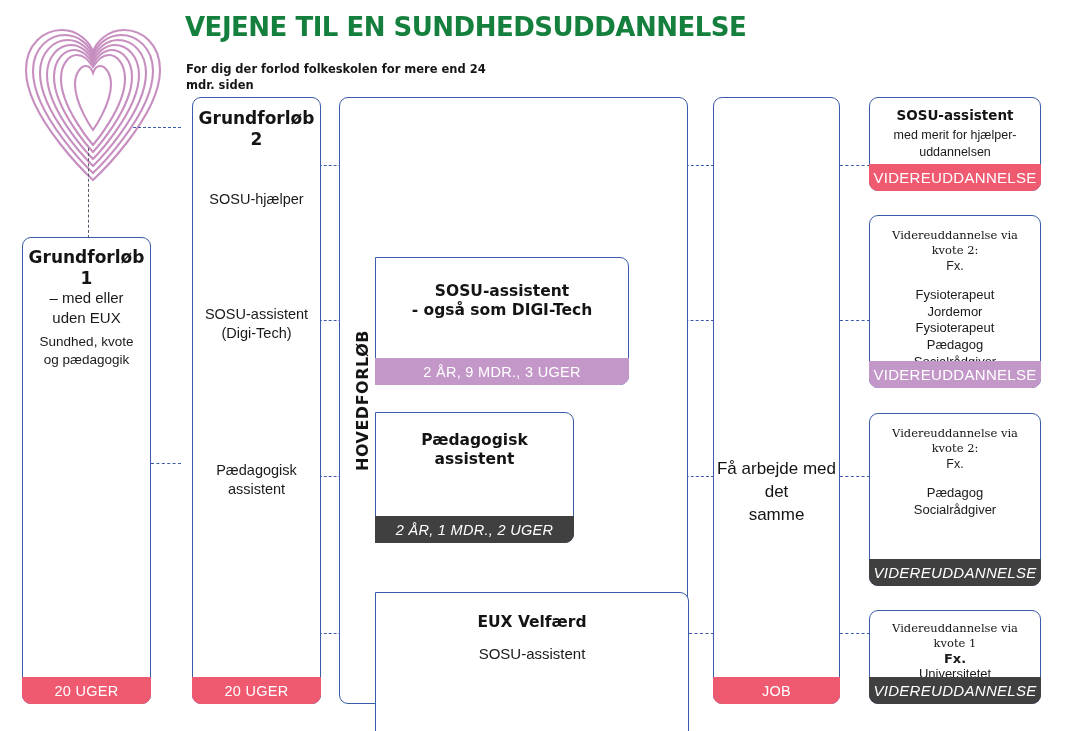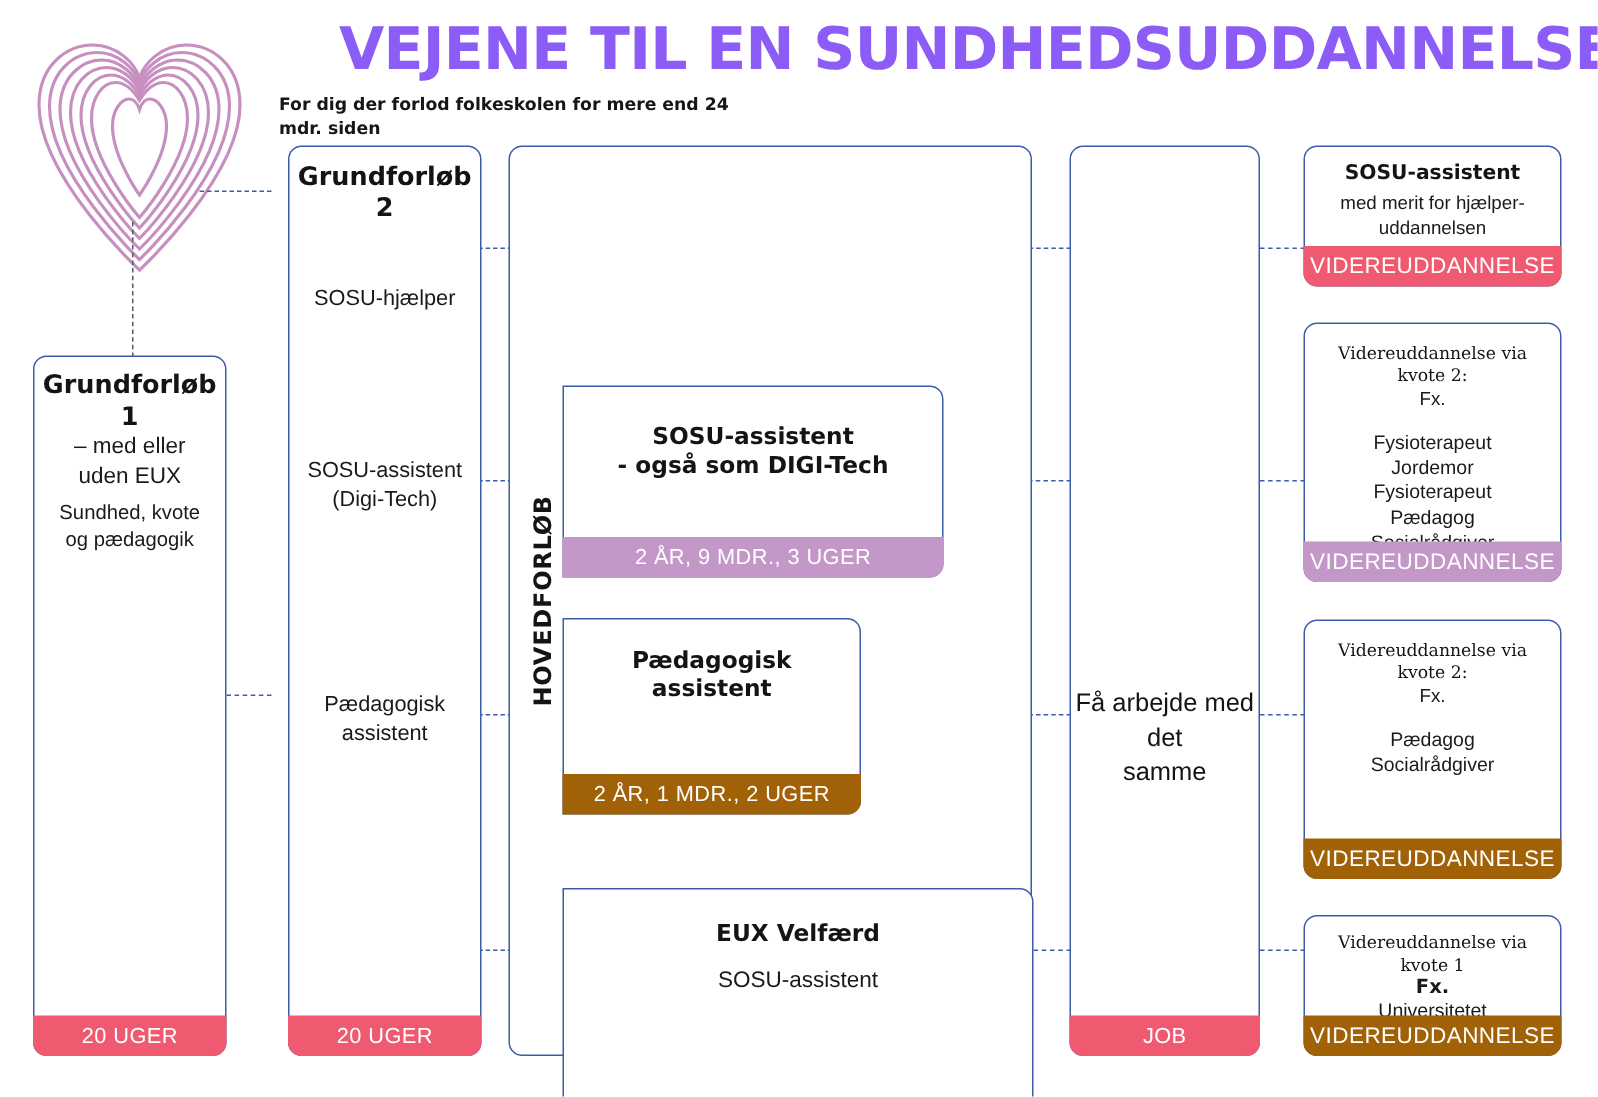--- a/index.html
+++ b/index.html
@@ -3,41 +3,41 @@
 <meta charset="utf-8">
 <style>
   html,body{margin:0;padding:0;background:#ffffff;}
   body{width:1065px;height:731px;position:relative;overflow:hidden;
        font-family:"Liberation Sans",sans-serif;color:#1a1a1a;}
   .stage{position:absolute;left:0;top:0;width:1065px;height:731px;}
 
   
   .title{position:absolute;left:185px;top:14px;width:760px;
          font-family:"DejaVu Sans",sans-serif;font-weight:bold;
-         font-size:39px;letter-spacing:-0.5px;color:#8b5cf6;
-         line-height:1.05;white-space:nowrap;margin-left:41px;}
+         font-size:26px;letter-spacing:-0.5px;color:#15803d;
+         line-height:1.05;white-space:nowrap;}
   .subtitle{position:absolute;left:186px;top:62px;width:330px;
             font-family:"DejaVu Sans",sans-serif;font-size:11.5px;
             font-weight:600;line-height:1.35;color:#161616;}
 
   
   .heart{position:absolute;left:18px;top:8px;width:150px;height:185px;}
 
   
   .box{position:absolute;box-sizing:border-box;border:1.3px solid #3b5ca8;
        border-radius:9px;background:#ffffff;}
   .box.sq-tl{border-top-left-radius:0;}
   .box.sq-bl{border-bottom-left-radius:0;}
   .bar{position:absolute;left:-1.3px;right:-1.3px;bottom:-1.3px;height:27px;
        border-radius:0 0 9px 9px;display:flex;align-items:center;
        justify-content:center;color:#ffffff;font-size:14.5px;
        letter-spacing:0.3px;font-family:"Liberation Sans",sans-serif;}
   .bar.flat-left{border-bottom-left-radius:0;}
   .bar.pink{background:#f05a71;}
-  .bar.blue{background:#a16207;}
+  .bar.blue{background:#404040;font-style:italic;}
   .bar.purple{background:#c398c9;}
 
   .bx-title{font-family:"DejaVu Sans",sans-serif;font-weight:bold;
             font-size:17px;text-align:center;line-height:1.22;color:#141414;}
   .bx-title.sm{font-size:15.5px;}
   .bx-sub{font-size:15px;text-align:center;line-height:1.3;color:#1a1a1a;}
   .cell{font-size:14.5px;text-align:center;line-height:1.28;color:#1a1a1a;
         position:absolute;left:0;right:0;}
 
   

